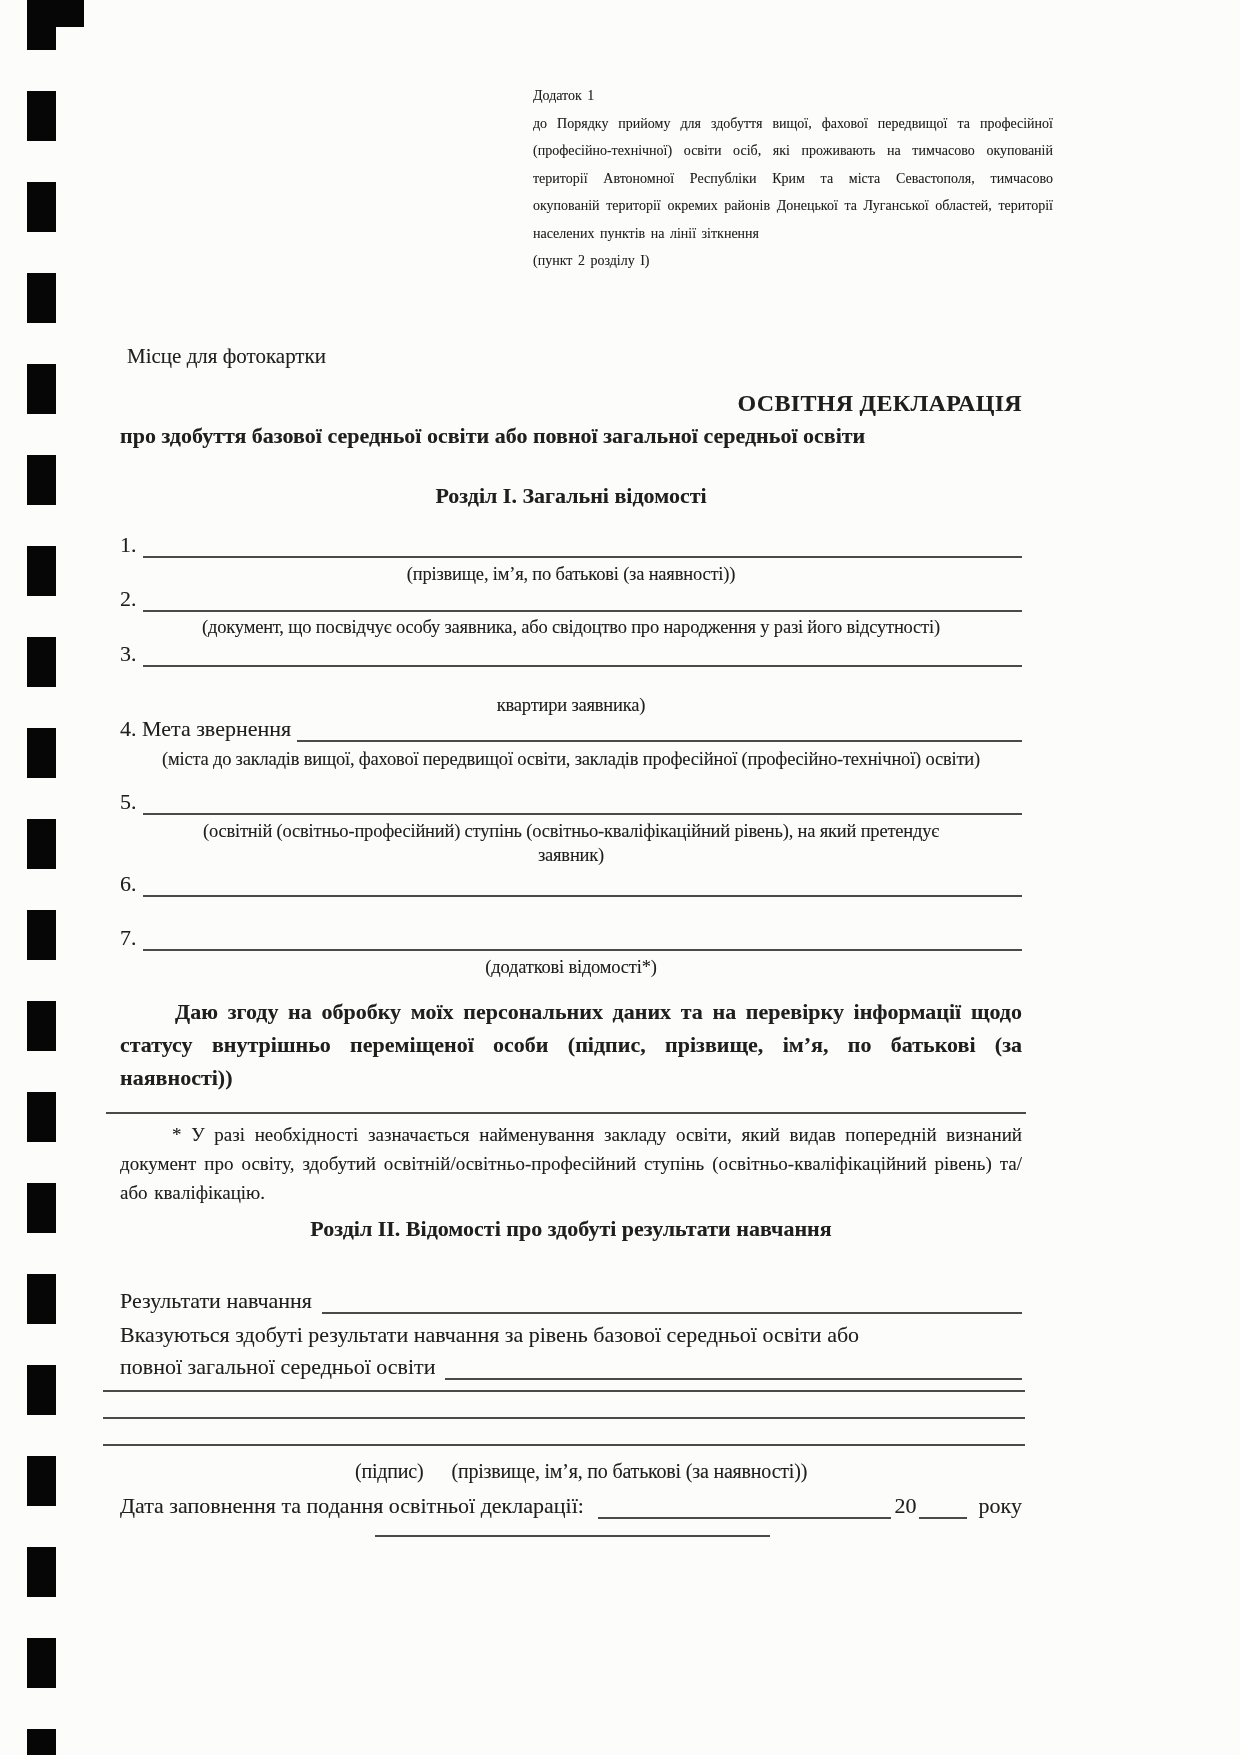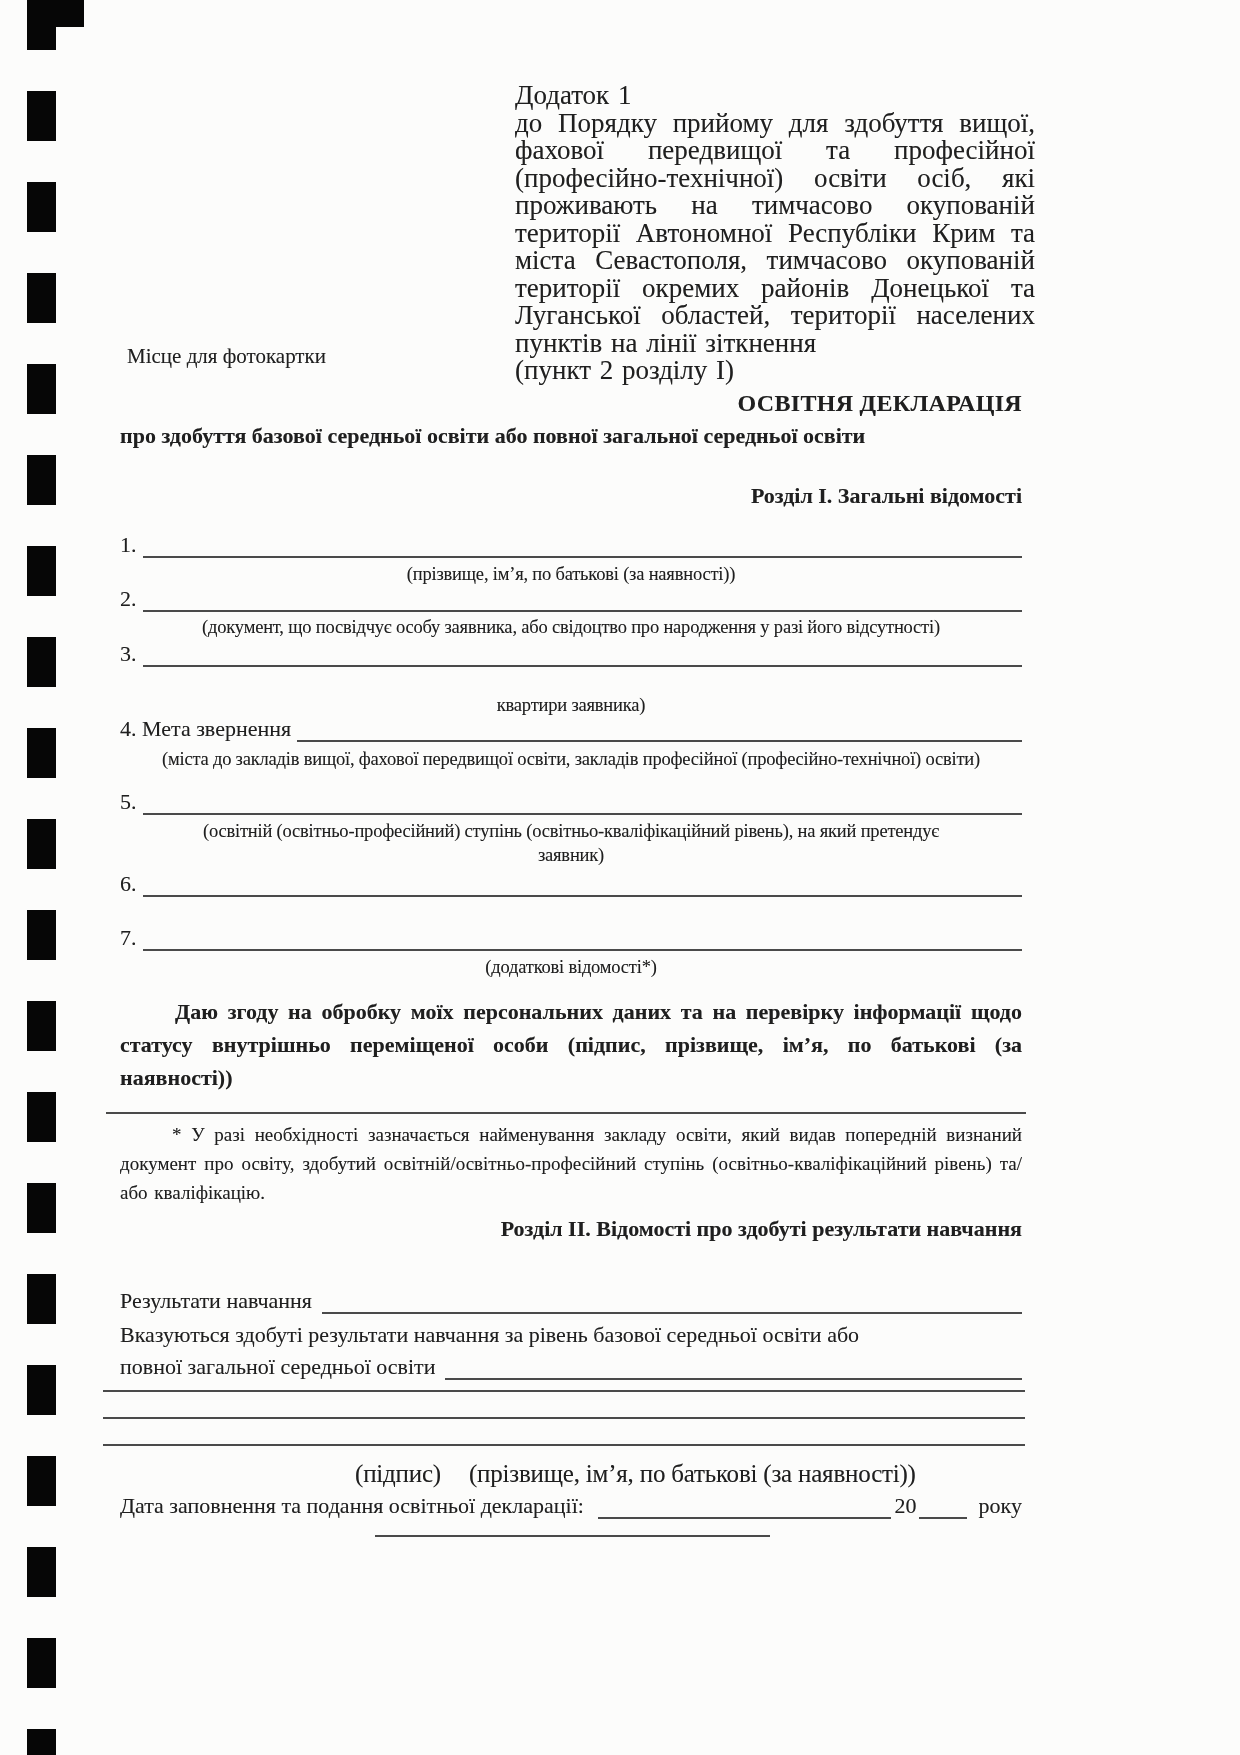--- a/index.html
+++ b/index.html
@@ -16,43 +16,43 @@
   .row{position:absolute;left:120px;width:902px;}
 
   
   .artifact-strip{
     position:absolute;left:27px;top:0;width:29px;height:1755px;
     background:repeating-linear-gradient(180deg,#060606 0 50px,rgba(0,0,0,0) 50px 91px);
   }
   .artifact-blob{position:absolute;left:27px;top:0;width:57px;height:27px;background:#060606;}
 
   
-  .appendix{left:515px;width:520px;top:82px;font-size:27px;line-height:27.5px;word-spacing:2px;}
+  .appendix{left:533px;width:520px;top:82px;font-size:14px;line-height:27.5px;word-spacing:2px;}
   .appendix .body{text-align:justify;}
 
   .photo-note{left:127px;top:344px;font-size:21px;}
 
   .title{top:390px;text-align:right;font-weight:bold;font-size:24px;letter-spacing:.3px;}
   .subtitle{top:423px;font-weight:bold;font-size:22px;}
-  .sec-head{text-align:right;font-weight:bold;font-size:22px;}
+  .sec-head{text-align:center;font-weight:bold;font-size:22px;}
 
   
   .fill-row{display:flex;align-items:flex-end;height:26px;font-size:22px;}
   .fill-row .txt{white-space:nowrap;}
   .fill-line{flex:1;border-bottom:2px solid #4a4a4a;margin-left:6px;}
   .caption{font-size:18.5px;letter-spacing:-0.2px;text-align:center;line-height:22px;}
 
   .consent{top:995px;font-weight:bold;font-size:22px;line-height:33px;text-align:justify;text-indent:55px;word-spacing:3px;}
 
   .fn-sep{left:106px;width:920px;top:1112px;border-top:2px solid #4a4a4a;height:0;}
   .footnote{top:1120px;font-size:19px;line-height:29px;text-align:justify;text-indent:52px;word-spacing:2px;}
 
   .blank-line{position:absolute;left:103px;width:922px;height:0;border-bottom:2px solid #4a4a4a;}
 
-  .sig-caps{top:1460px;display:flex;align-items:flex-start;font-size:25px;letter-spacing:-0.2px;text-align:right;}
+  .sig-caps{top:1460px;display:flex;align-items:flex-start;font-size:20px;letter-spacing:-0.2px;text-align:right;}
   .sig-caps .cap1{margin-left:235px;}
   .sig-caps .cap2{margin-left:28px;}
 
   .date-row{top:1492px;height:27px;}
   .date-row .short-line{flex:0 0 48px;border-bottom:2px solid #4a4a4a;margin-left:2px;}
   .date-row .yr{margin-left:4px;}
   .date-row .suffix{margin-left:12px;}
 
   .bottom-sign{left:375px;width:395px;top:1535px;height:0;border-bottom:2px solid #4a4a4a;}
 </style>

